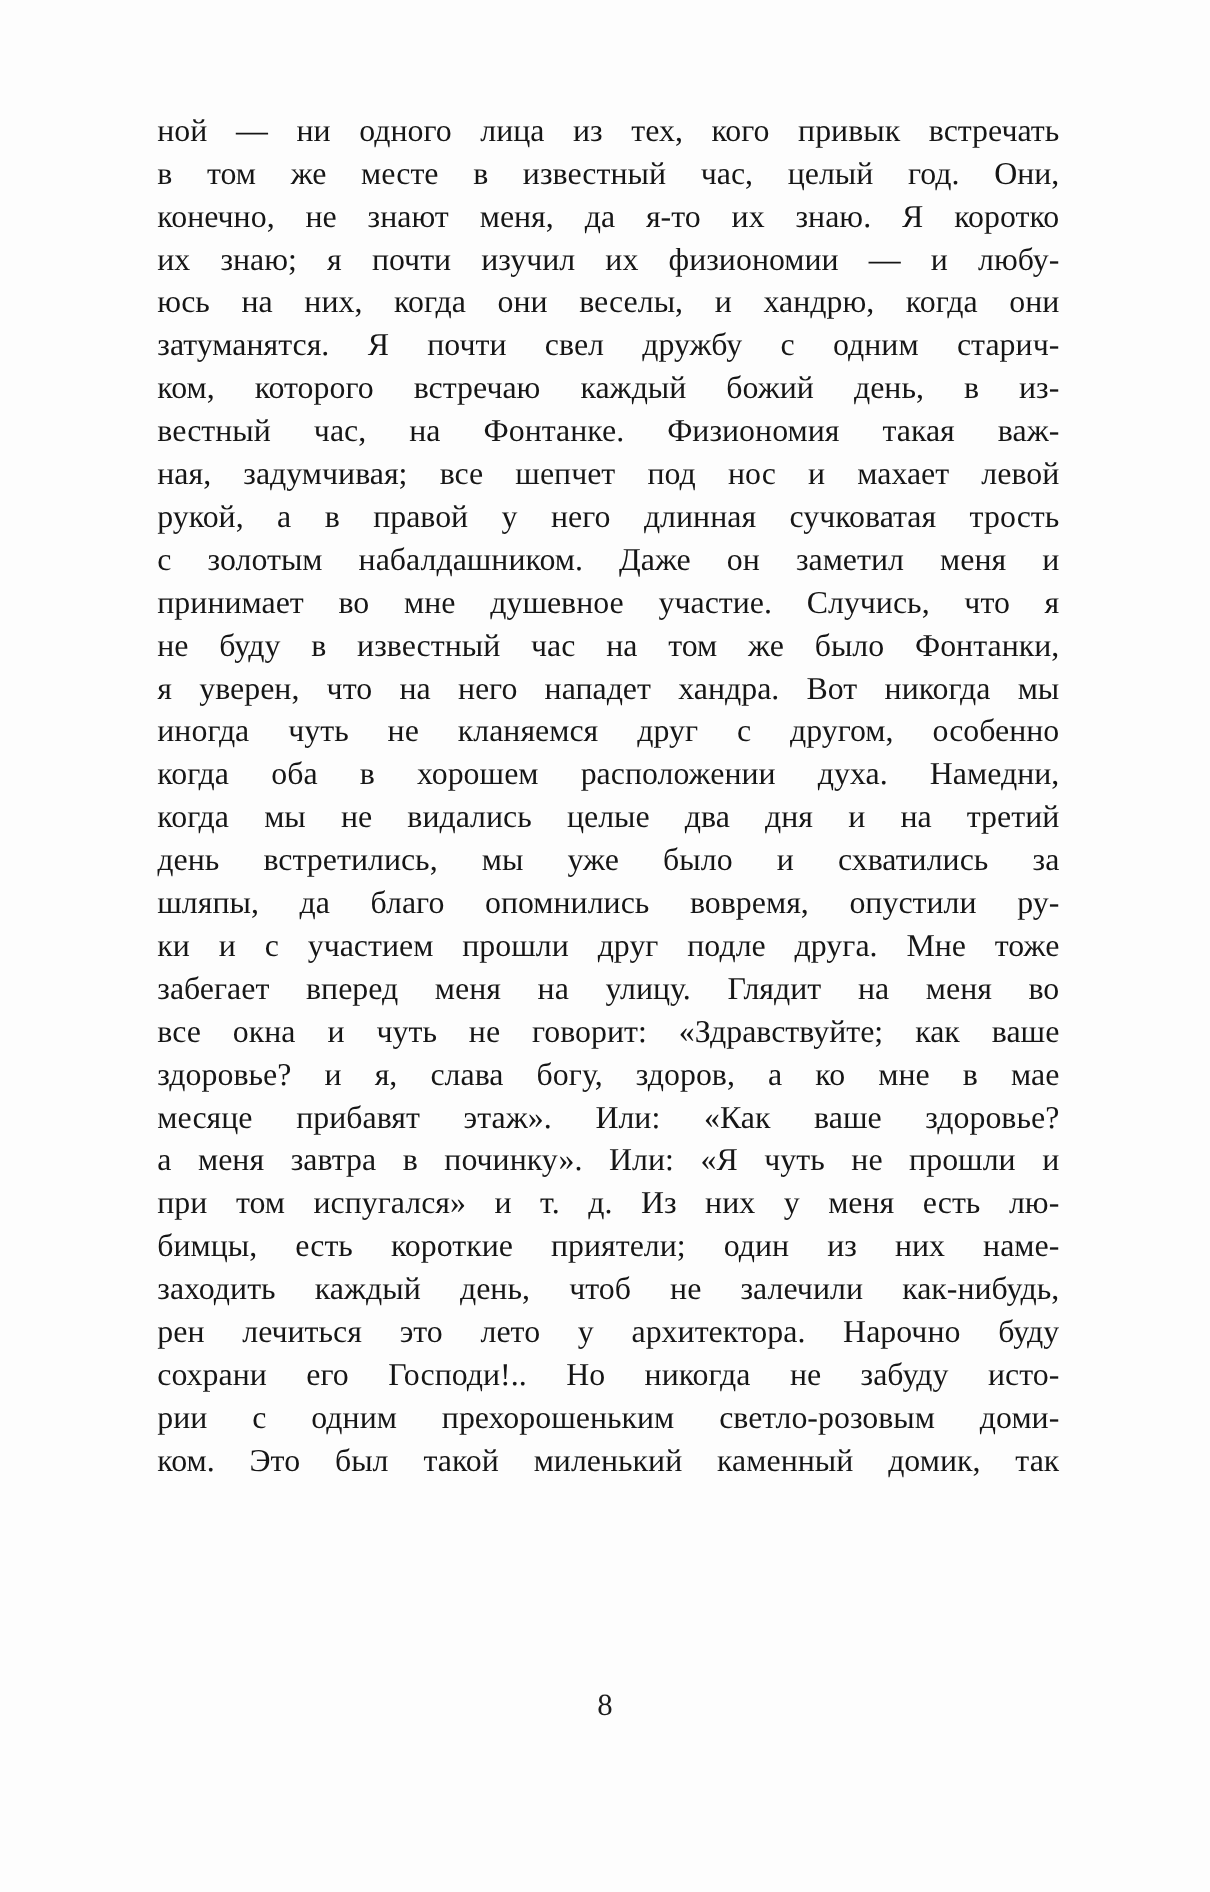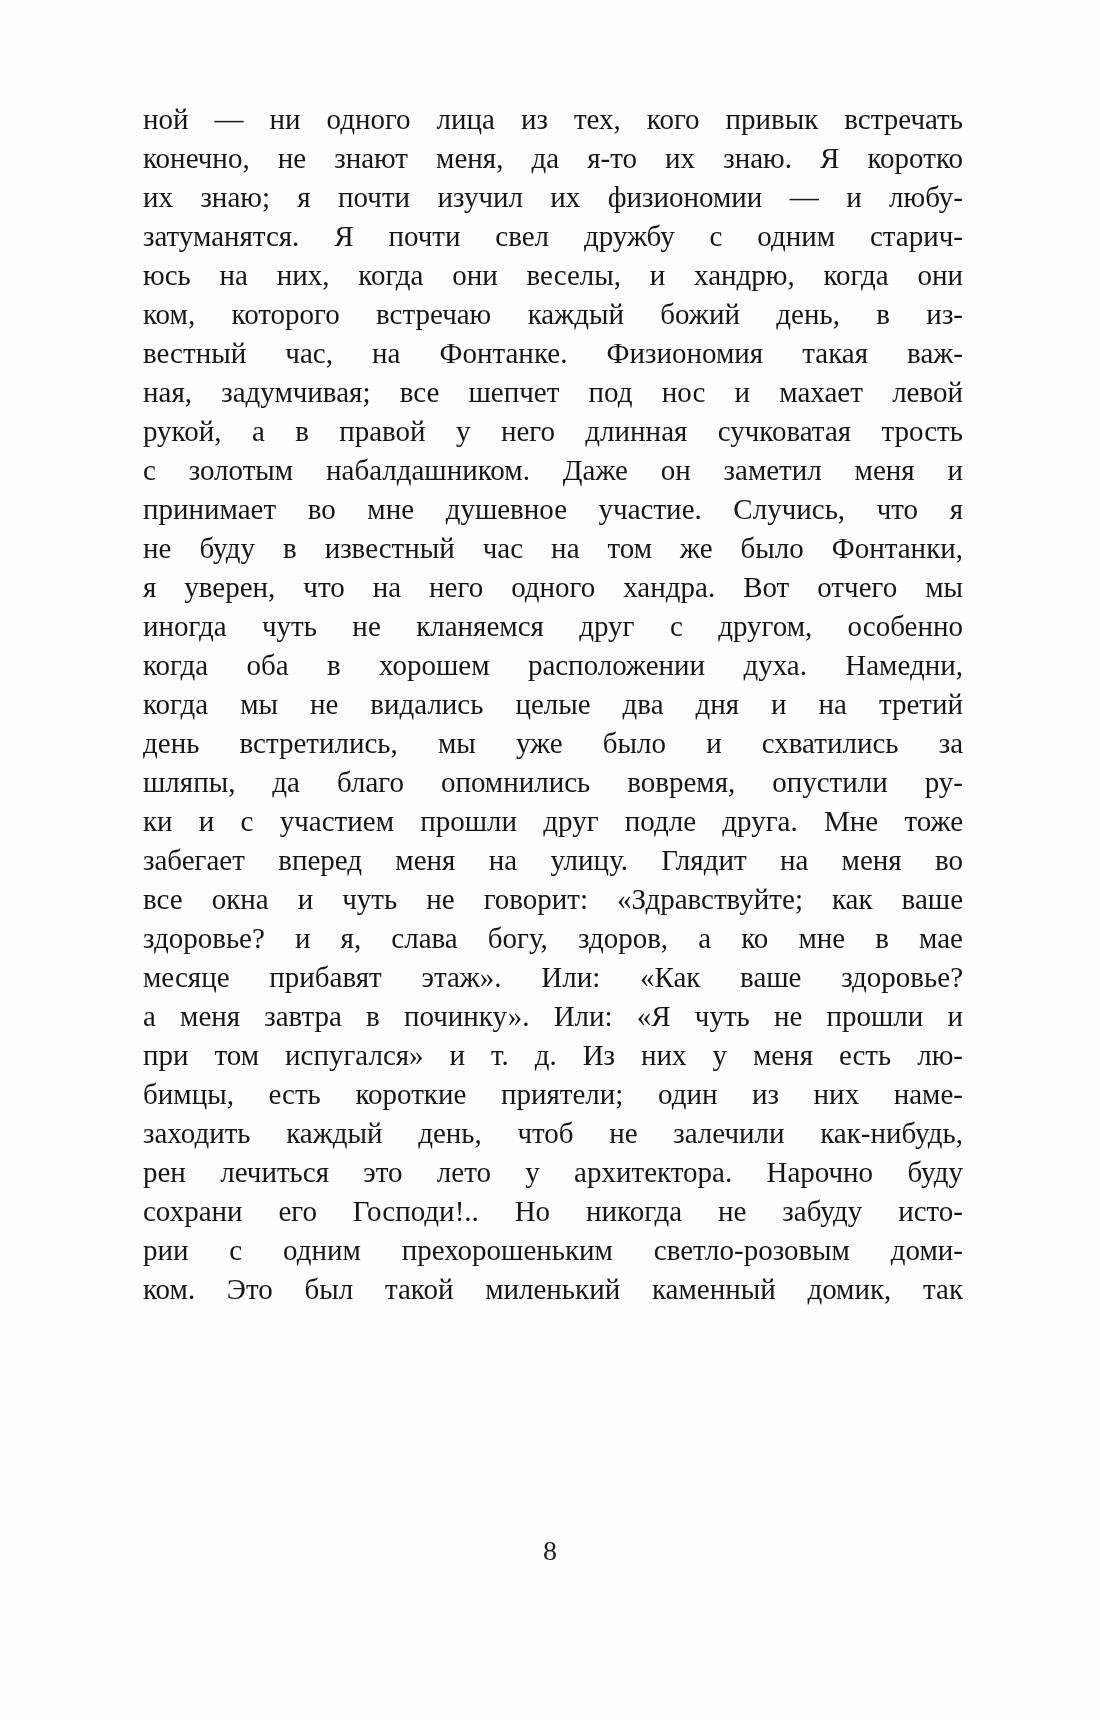--- a/index.html
+++ b/index.html
@@ -48,32 +48,33 @@
     color: #1c1c1c;
   }
 </style>
 </head>
 <body>
 
 <div class="page">
 
   <div class="text-block">
     <div class="line">ной — ни одного лица из тех, кого привык встречать</div>
+    <div class="line">в том же месте в известный час, целый год. Они,</div>
     <div class="line">конечно, не знают меня, да я-то их знаю. Я коротко</div>
     <div class="line">их знаю; я почти изучил их физиономии — и любу-</div>
+    <div class="line">юсь на них, когда они веселы, и хандрю, когда они</div>
     <div class="line">затуманятся. Я почти свел дружбу с одним старич-</div>
-    <div class="line">юсь на них, когда они веселы, и хандрю, когда они</div>
     <div class="line">ком, которого встречаю каждый божий день, в из-</div>
     <div class="line">вестный час, на Фонтанке. Физиономия такая важ-</div>
     <div class="line">ная, задумчивая; все шепчет под нос и махает левой</div>
     <div class="line">рукой, а в правой у него длинная сучковатая трость</div>
     <div class="line">с золотым набалдашником. Даже он заметил меня и</div>
     <div class="line">принимает во мне душевное участие. Случись, что я</div>
     <div class="line">не буду в известный час на том же было Фонтанки,</div>
-    <div class="line">я уверен, что на него одного хандра. Вот отчего мы</div>
+    <div class="line">я уверен, что на него нападет хандра. Вот никогда мы</div>
     <div class="line">иногда чуть не кланяемся друг с другом, особенно</div>
     <div class="line">когда оба в хорошем расположении духа. Намедни,</div>
     <div class="line">когда мы не видались целые два дня и на третий</div>
     <div class="line">день встретились, мы уже было и схватились за</div>
     <div class="line">шляпы, да благо опомнились вовремя, опустили ру-</div>
     <div class="line">ки и с участием прошли друг подле друга. Мне тоже</div>
     <div class="line">забегает вперед меня на улицу. Глядит на меня во</div>
     <div class="line">все окна и чуть не говорит: «Здравствуйте; как ваше</div>
     <div class="line">здоровье? и я, слава богу, здоров, а ко мне в мае</div>
     <div class="line">месяце прибавят этаж». Или: «Как ваше здоровье?</div>

